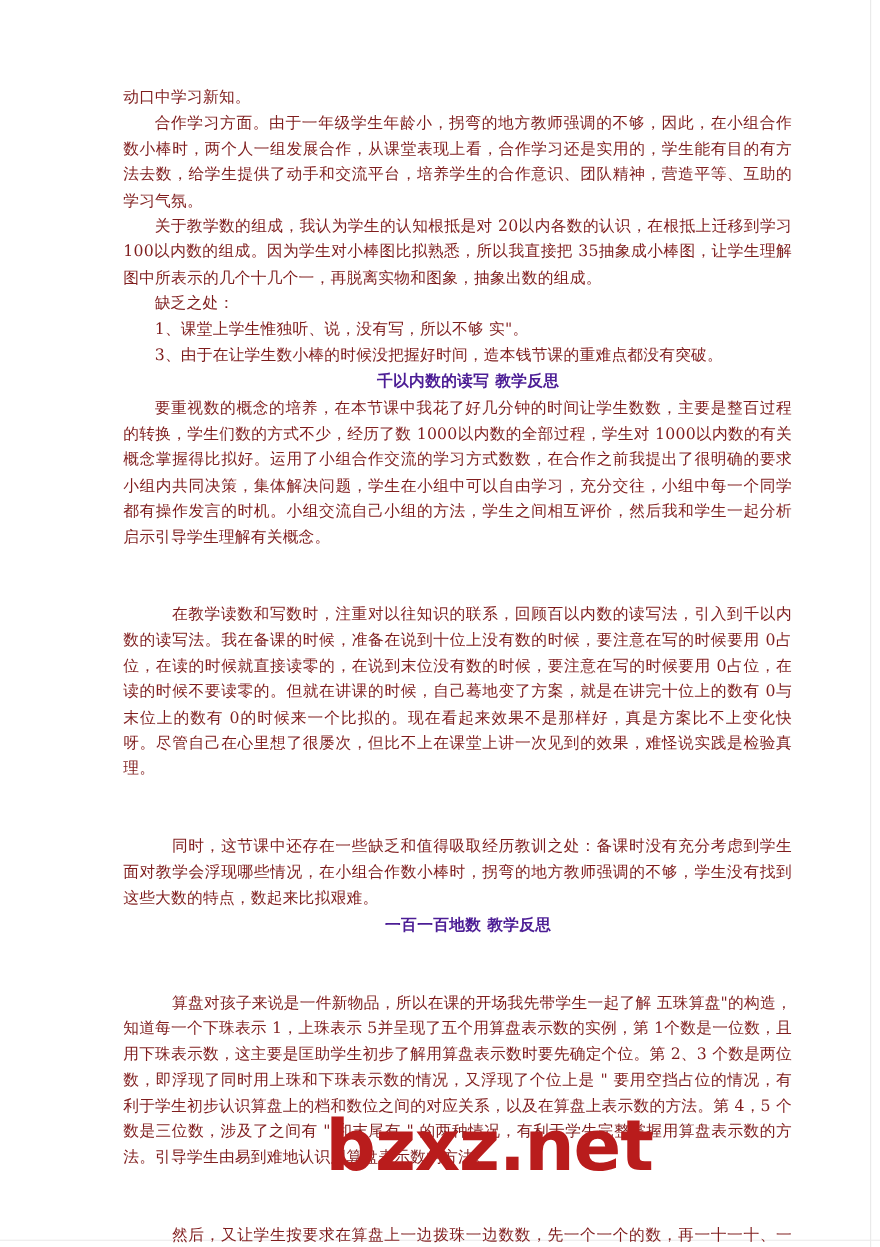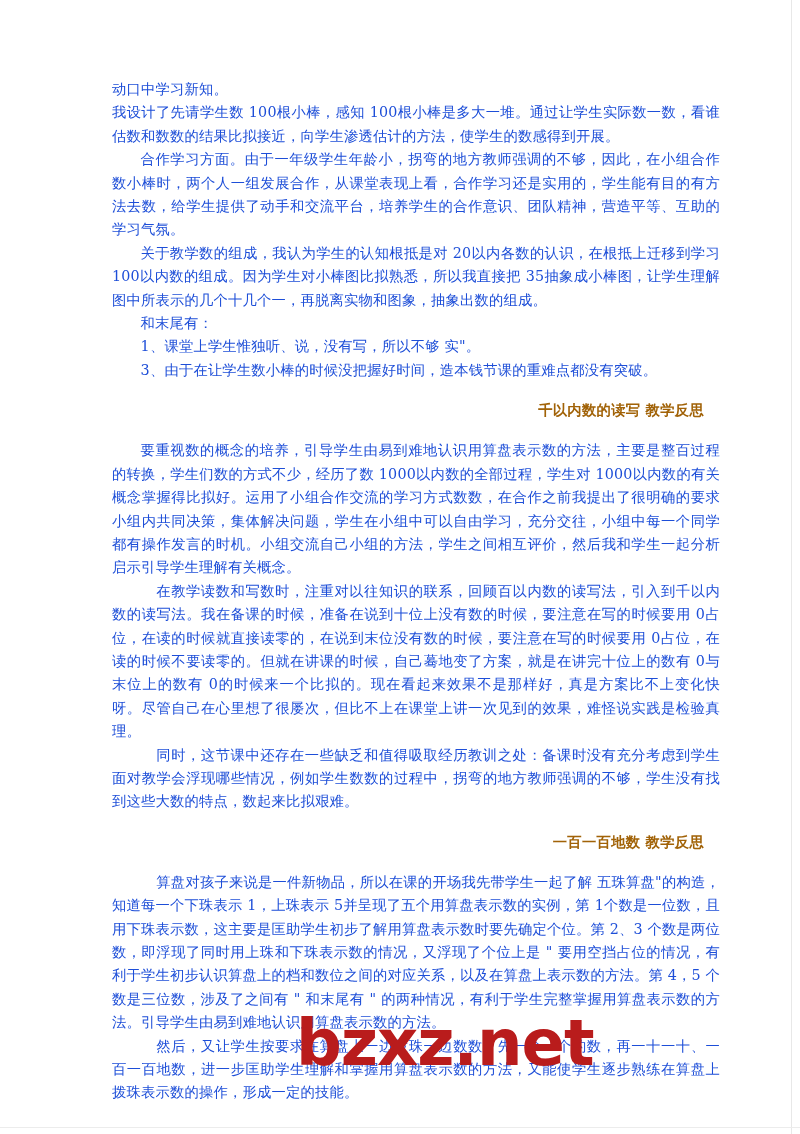--- a/index.html
+++ b/index.html
@@ -45,40 +45,40 @@
     position: absolute;
     left: 112px;
     top: 78px;
     width: 608px;
   }
 
   p {
     margin: 0;
     font-size: 14.3px;
     line-height: 23.4px;
-    color: #1d4ed8;
+    color: #7f1d1d;
     text-align: justify;
     text-justify: inter-ideograph;
     letter-spacing: 0.2px;
     font-family: "DejaVu Serif", "Liberation Serif", serif;
   }
 
   p.flush { text-indent: 0; }
   p.indent1 { text-indent: 2em; }
-  p.indent2 { text-indent: 3.1em; }
+  p.indent2 { text-indent: 3.1em; margin-top: 47px; }
 
   .heading-red {
-    margin: 16px;
+    margin: 0;
     font-size: 14.3px;
     line-height: 25px;
-    color: #a16207;
+    color: #4c1d95;
     font-weight: bold;
     text-indent: 1.35em;
     letter-spacing: 0.3px;
-    text-align: right;
+    text-align: center;
     font-family: "DejaVu Serif", "Liberation Serif", serif;
   }
 
   .watermark {
     position: absolute;
     left: 296px;
     top: 1006px;
     font-family: "DejaVu Sans", "Liberation Sans", sans-serif;
     font-size: 64px;
     font-weight: bold;
@@ -92,32 +92,31 @@
 <body>
 
 <div class="page">
 
   <div class="page-edge-right"></div>
   <div class="page-edge-bottom"></div>
 
   <div class="content">
 
     <p class="flush">动口中学习新知。</p>
-    <p class="flush">我设计了先请学生数 100根小棒，感知 100根小棒是多大一堆。通过让学生实际数一数，看谁估数和数数的结果比拟接近，向学生渗透估计的方法，使学生的数感得到开展。</p>
     <p class="indent1">合作学习方面。由于一年级学生年龄小，拐弯的地方教师强调的不够，因此，在小组合作数小棒时，两个人一组发展合作，从课堂表现上看，合作学习还是实用的，学生能有目的有方法去数，给学生提供了动手和交流平台，培养学生的合作意识、团队精神，营造平等、互助的学习气氛。</p>
     <p class="indent1">关于教学数的组成，我认为学生的认知根抵是对 20以内各数的认识，在根抵上迁移到学习 100以内数的组成。因为学生对小棒图比拟熟悉，所以我直接把 35抽象成小棒图，让学生理解图中所表示的几个十几个一，再脱离实物和图象，抽象出数的组成。</p>
-    <p class="indent1">和末尾有：</p>
+    <p class="indent1">缺乏之处：</p>
     <p class="indent1">1、课堂上学生惟独听、说，没有写，所以不够 实"。</p>
     <p class="indent1">3、由于在让学生数小棒的时候没把握好时间，造本钱节课的重难点都没有突破。</p>
 
     <p class="heading-red">千以内数的读写 教学反思</p>
 
-    <p class="indent1">要重视数的概念的培养，引导学生由易到难地认识用算盘表示数的方法，主要是整百过程的转换，学生们数的方式不少，经历了数 1000以内数的全部过程，学生对 1000以内数的有关概念掌握得比拟好。运用了小组合作交流的学习方式数数，在合作之前我提出了很明确的要求小组内共同决策，集体解决问题，学生在小组中可以自由学习，充分交往，小组中每一个同学都有操作发言的时机。小组交流自己小组的方法，学生之间相互评价，然后我和学生一起分析启示引导学生理解有关概念。</p>
+    <p class="indent1">要重视数的概念的培养，在本节课中我花了好几分钟的时间让学生数数，主要是整百过程的转换，学生们数的方式不少，经历了数 1000以内数的全部过程，学生对 1000以内数的有关概念掌握得比拟好。运用了小组合作交流的学习方式数数，在合作之前我提出了很明确的要求小组内共同决策，集体解决问题，学生在小组中可以自由学习，充分交往，小组中每一个同学都有操作发言的时机。小组交流自己小组的方法，学生之间相互评价，然后我和学生一起分析启示引导学生理解有关概念。</p>
     <p class="indent2">在教学读数和写数时，注重对以往知识的联系，回顾百以内数的读写法，引入到千以内数的读写法。我在备课的时候，准备在说到十位上没有数的时候，要注意在写的时候要用 0占位，在读的时候就直接读零的，在说到末位没有数的时候，要注意在写的时候要用 0占位，在读的时候不要读零的。但就在讲课的时候，自己蓦地变了方案，就是在讲完十位上的数有 0与末位上的数有 0的时候来一个比拟的。现在看起来效果不是那样好，真是方案比不上变化快呀。尽管自己在心里想了很屡次，但比不上在课堂上讲一次见到的效果，难怪说实践是检验真理。</p>
-    <p class="indent2">同时，这节课中还存在一些缺乏和值得吸取经历教训之处：备课时没有充分考虑到学生面对教学会浮现哪些情况，例如学生数数的过程中，拐弯的地方教师强调的不够，学生没有找到这些大数的特点，数起来比拟艰难。</p>
+    <p class="indent2">同时，这节课中还存在一些缺乏和值得吸取经历教训之处：备课时没有充分考虑到学生面对教学会浮现哪些情况，在小组合作数小棒时，拐弯的地方教师强调的不够，学生没有找到这些大数的特点，数起来比拟艰难。</p>
 
     <p class="heading-red">一百一百地数 教学反思</p>
 
     <p class="indent2">算盘对孩子来说是一件新物品，所以在课的开场我先带学生一起了解 五珠算盘"的构造，知道每一个下珠表示 1，上珠表示 5并呈现了五个用算盘表示数的实例，第 1个数是一位数，且用下珠表示数，这主要是匡助学生初步了解用算盘表示数时要先确定个位。第 2、3 个数是两位数，即浮现了同时用上珠和下珠表示数的情况，又浮现了个位上是 " 要用空挡占位的情况，有利于学生初步认识算盘上的档和数位之间的对应关系，以及在算盘上表示数的方法。第 4，5 个数是三位数，涉及了之间有 " 和末尾有 " 的两种情况，有利于学生完整掌握用算盘表示数的方法。引导学生由易到难地认识用算盘表示数的方法。</p>
     <p class="indent2">然后，又让学生按要求在算盘上一边拨珠一边数数，先一个一个的数，再一十一十、一百一百地数，进一步匡助学生理解和掌握用算盘表示数的方法，又能使学生逐步熟练在算盘上拨珠表示数的操作，形成一定的技能。</p>
 
   </div>
 
   <div class="watermark">bzxz.net</div>
 

